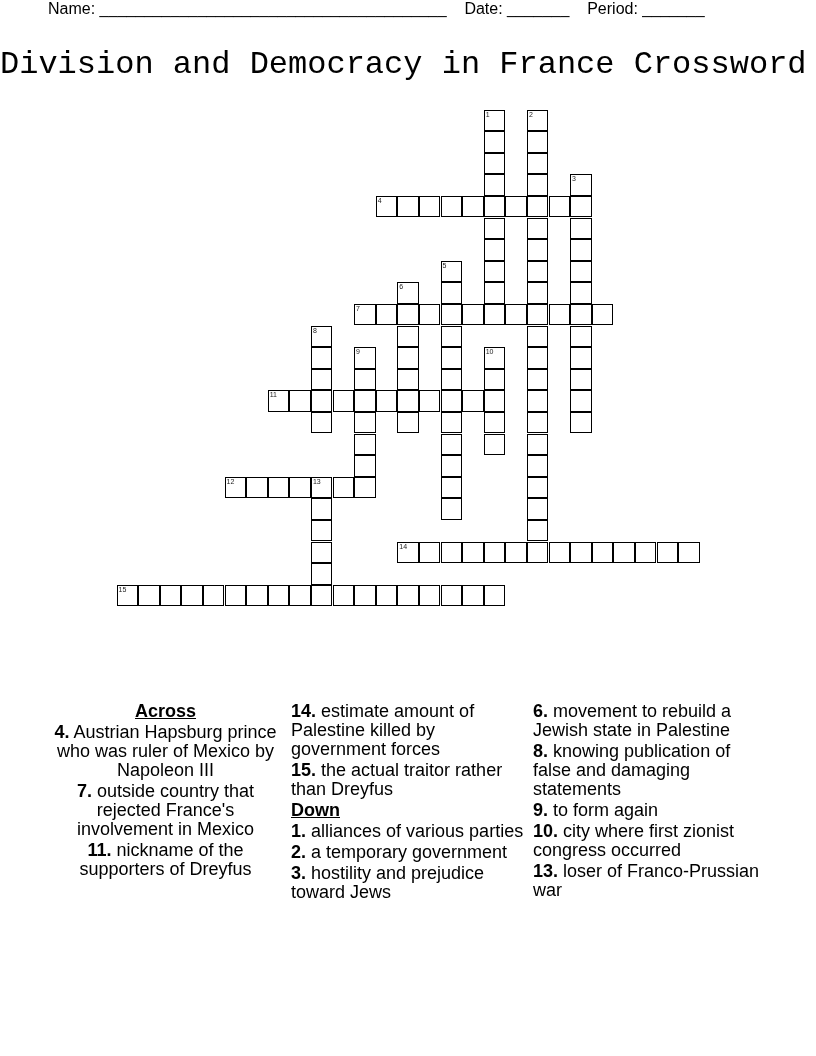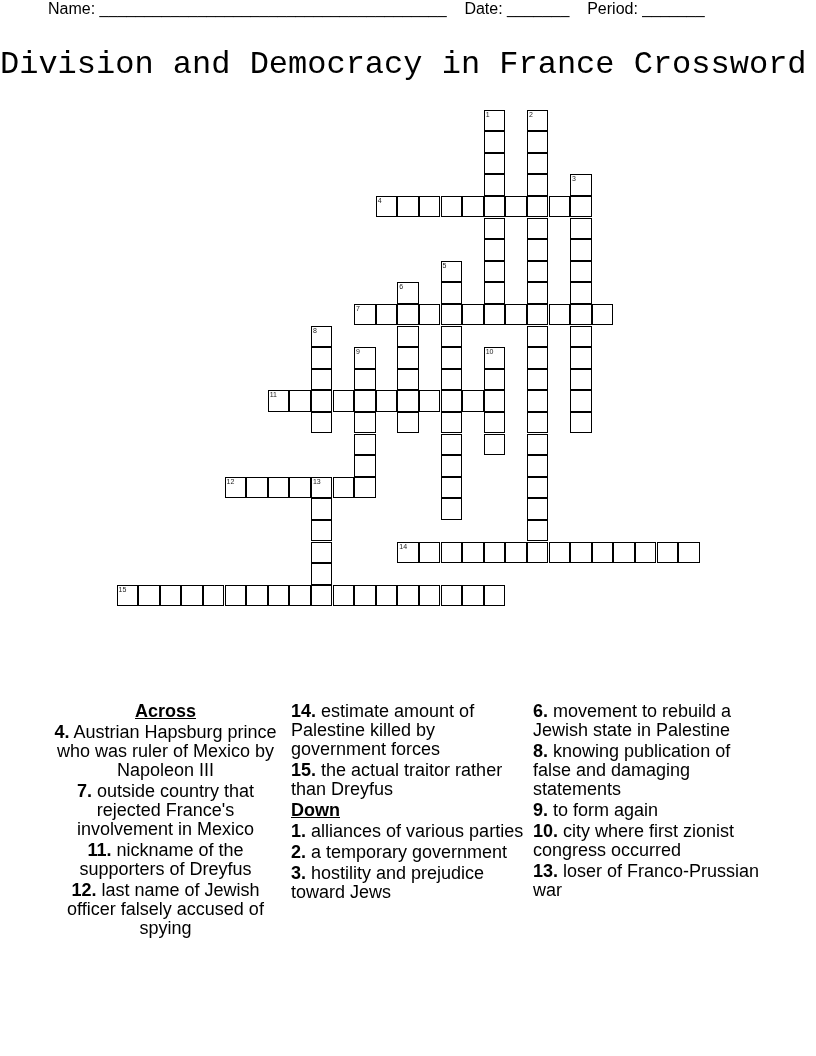--- a/index.html
+++ b/index.html
@@ -192,21 +192,20 @@
     <div class="cell" style="left: 324px; top: 475.2px;"></div>
     <div class="cell" style="left: 345.6px; top: 475.2px;"></div>
     <div class="cell" style="left: 367.2px; top: 475.2px;"></div>
   </div>
 
 <div class="clues-col" id="col1" style="left:48px;text-align:center;">
   <span class="clue-head">Across</span>
   <div class="clue"><b>4.</b> <span>Austrian Hapsburg prince who was ruler of Mexico by Napoleon III</span></div>
   <div class="clue"><b>7.</b> <span>outside country that rejected France's involvement in Mexico</span></div>
   <div class="clue"><b>11.</b> <span>nickname of the supporters of Dreyfus</span></div>
-  <div class="clue"><b>12.</b> <span>last name of Jewish officer falsely accused of spying</span></div>
 </div>
 
 <div class="clues-col" id="col2" style="left:291px;">
   <div class="clue"><b>14.</b> <span>estimate amount of Palestine killed by government forces</span></div>
   <div class="clue"><b>15.</b> <span>the actual traitor rather than Dreyfus</span></div>
   <span class="clue-head">Down</span>
   <div class="clue"><b>1.</b> <span>alliances of various parties</span></div>
   <div class="clue"><b>2.</b> <span>a temporary government</span></div>
   <div class="clue"><b>3.</b> <span>hostility and prejudice toward Jews</span></div>
 </div>

